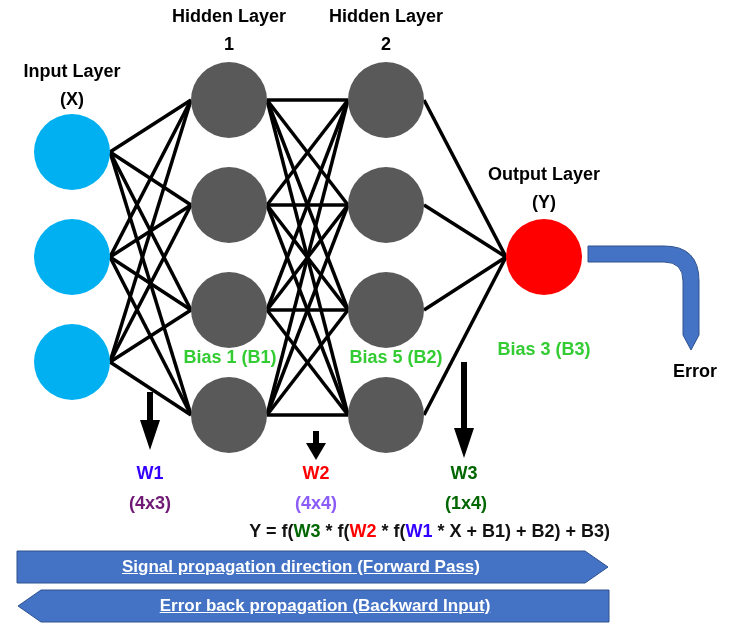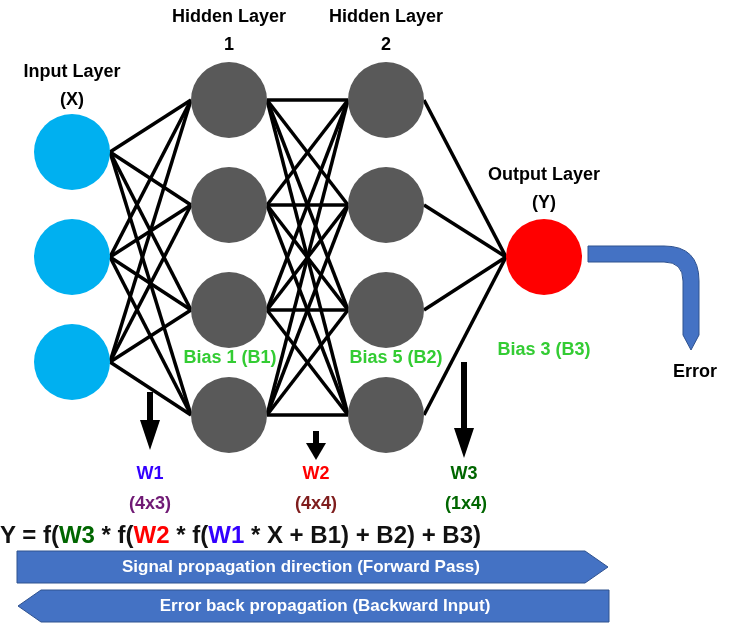--- a/index.html
+++ b/index.html
@@ -3,24 +3,24 @@
 <meta charset="utf-8">
 <style>
   html, body { margin: 0; padding: 0; background: #ffffff; }
   body { width: 749px; height: 633px; position: relative; overflow: hidden;
          font-family: "Liberation Sans", "DejaVu Sans", sans-serif; }
   #diagram { position: absolute; left: 0; top: 0; }
   .lbl { position: absolute; font-weight: bold; font-size: 18px; text-align: center;
          line-height: 22px; white-space: nowrap; }
   .lbl-black { color: #000000; }
   .lbl-green { color: #33cc33; }
-  .eq { position: absolute; left: 0; width: 610px; top: 521px; text-align: left;
-        font-weight: bold; font-size: 24px; color: #111; white-space: nowrap; }
+  .eq { position: absolute; left: 0; width: 610px; top: 521px; text-align: right;
+        font-weight: bold; font-size: 18px; color: #111; white-space: nowrap; }
   .banner-text { position: absolute; font-weight: bold; font-size: 17px; color: #ffffff;
-                 text-align: center; white-space: nowrap; }
+                 text-align: center; white-space: nowrap; text-decoration: underline; }
 </style>
 </head>
 <body>
 
 <svg id="diagram" width="749" height="633" viewBox="0 0 749 633">
   <g id="edges">
       <line x1="110" y1="152" x2="191" y2="100" stroke="#000000" stroke-width="3.5"></line>
       <line x1="110" y1="152" x2="191" y2="205" stroke="#000000" stroke-width="3.5"></line>
       <line x1="110" y1="152" x2="191" y2="310" stroke="#000000" stroke-width="3.5"></line>
       <line x1="110" y1="152" x2="191" y2="415" stroke="#000000" stroke-width="3.5"></line>
@@ -97,21 +97,21 @@
 <div class="lbl lbl-black" style="left:474px; width:140px; top:163px;">Output Layer</div>
 <div class="lbl lbl-black" style="left:474px; width:140px; top:191px;">(Y)</div>
 
 <div class="lbl lbl-green" style="left:170px; width:120px; top:346px;">Bias 1 (B1)</div>
 <div class="lbl lbl-green" style="left:336px; width:120px; top:346px;">Bias 5 (B2)</div>
 <div class="lbl lbl-green" style="left:484px; width:120px; top:300px;margin-top:38px;">Bias 3 (B3)</div>
 
 <div class="lbl" id="w1-name" style="left:100px; width:100px; top:462px; color:#3300ff;">W1</div>
 <div class="lbl" id="w1-shape" style="left:100px; width:100px; top:492px; color:#701a75;">(4x3)</div>
 <div class="lbl" id="w2-name" style="left:266px; width:100px; top:462px; color:#ff0000;">W2</div>
-<div class="lbl" id="w2-shape" style="left:266px; width:100px; top:492px; color:#7f1d1d;">(4x4)</div>
+<div class="lbl" id="w2-shape" style="left:266px; width:100px; top:492px; color:#8b5cf6;">(4x4)</div>
 <div class="lbl" id="w3-name" style="left:414px; width:100px; top:462px; color:#006600;">W3</div>
 <div class="lbl" id="w3-shape" style="left:416px; width:100px; top:492px; color:#006600;">(1x4)</div>
 
 <div class="eq">
   <span style="color:#111111">Y = f(</span><span style="color:#006600">W3</span><span style="color:#111111"> * f(</span><span style="color:#ff0000">W2</span><span style="color:#111111"> * f(</span><span style="color:#3300ff">W1</span><span style="color:#111111"> * X + B1) + B2) + B3)</span>
 </div>
 
 <div class="lbl lbl-black" style="left:660px; width:70px; top:360px;text-align:center;">Error</div>
 
 <div class="banner-text" style="left:17px; width:568px; top:557px;">Signal propagation direction (Forward Pass)</div>

